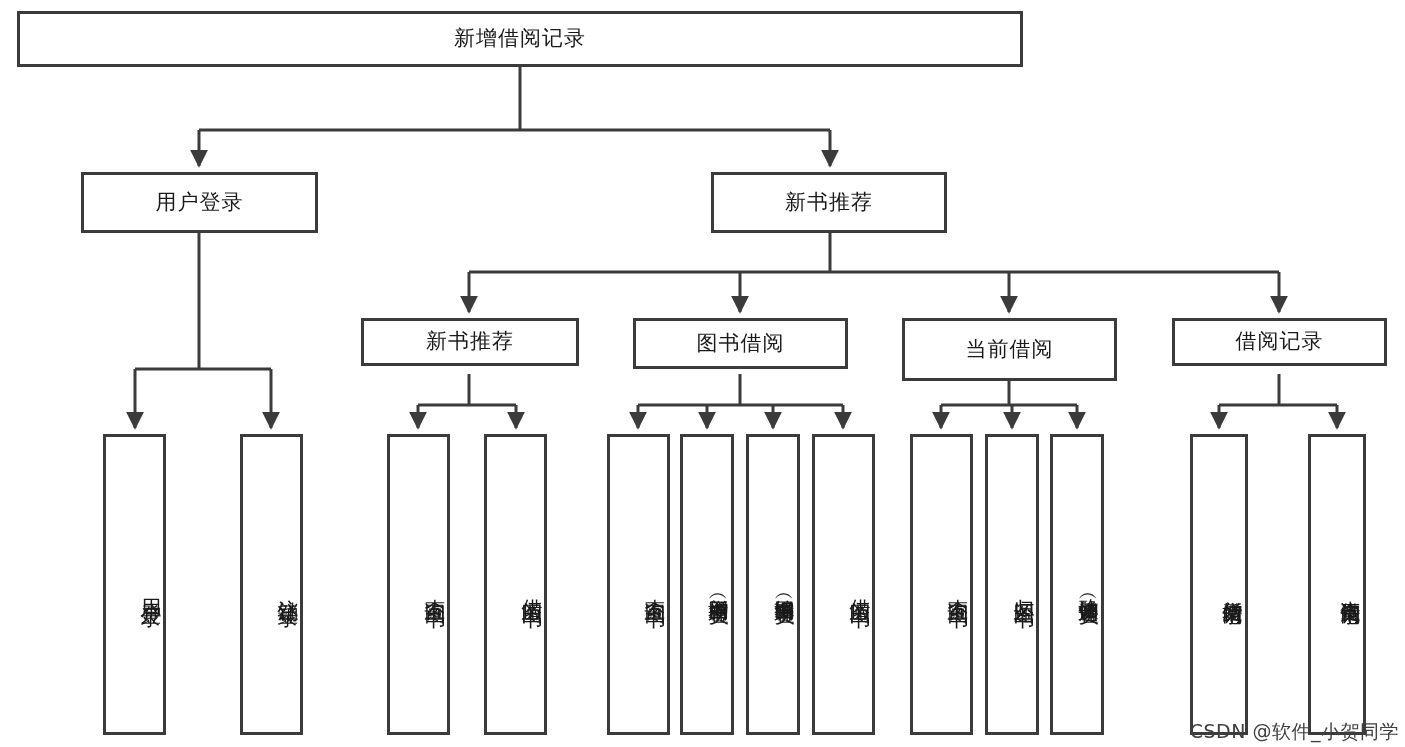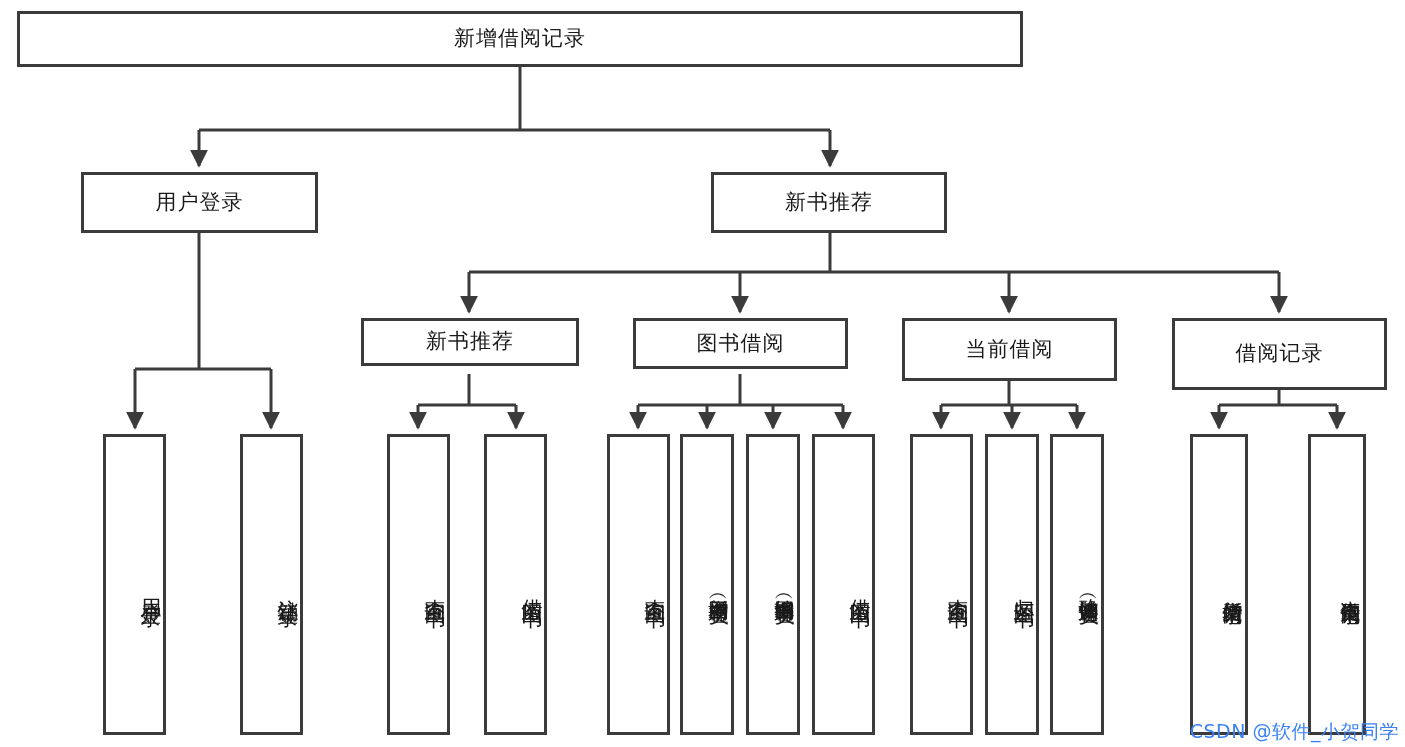--- a/index.html
+++ b/index.html
@@ -57,21 +57,21 @@
     font-size: 20px;
   }
   .node .label {
     white-space: nowrap;
   }
   .watermark {
     position: absolute;
     right: 6px;
     bottom: 2px;
     font-size: 19px;
-    color: #3b82f6;
+    color: #404040;
     letter-spacing: 0.5px;
     z-index: 5;
     white-space: nowrap;
   }
 </style>
 </head>
 <body>
 
 <div id="canvas">
 
@@ -141,21 +141,21 @@
 
   <div class="node horiz" id="node-l3-0" style="left: 361px; top: 318px; width: 218px; height: 48px;">
     <span class="label">新书推荐</span>
   </div>
   <div class="node horiz" id="node-l3-1" style="left: 633px; top: 318px; width: 215px; height: 51px;">
     <span class="label">图书借阅</span>
   </div>
   <div class="node horiz" id="node-l3-2" style="left: 902px; top: 318px; width: 215px; height: 63px;">
     <span class="label">当前借阅</span>
   </div>
-  <div class="node horiz" id="node-l3-3" style="left: 1172px; top: 318px; width: 215px; height: 72px;">
+  <div class="node horiz" id="node-l3-3" style="left: 1172px; top: 318px; width: 215px; height: 48px;">
     <span class="label">借阅记录</span>
   </div>
 
   <div class="node vert" id="node-leaf-0" style="left: 103px; top: 434px; width: 63px; height: 301px;">
     <span class="label">用户登录</span>
   </div>
   <div class="node vert" id="node-leaf-1" style="left: 240px; top: 434px; width: 63px; height: 301px;">
     <span class="label">注销登录</span>
   </div>
   <div class="node vert" id="node-leaf-2" style="left: 387px; top: 434px; width: 63px; height: 301px;">

